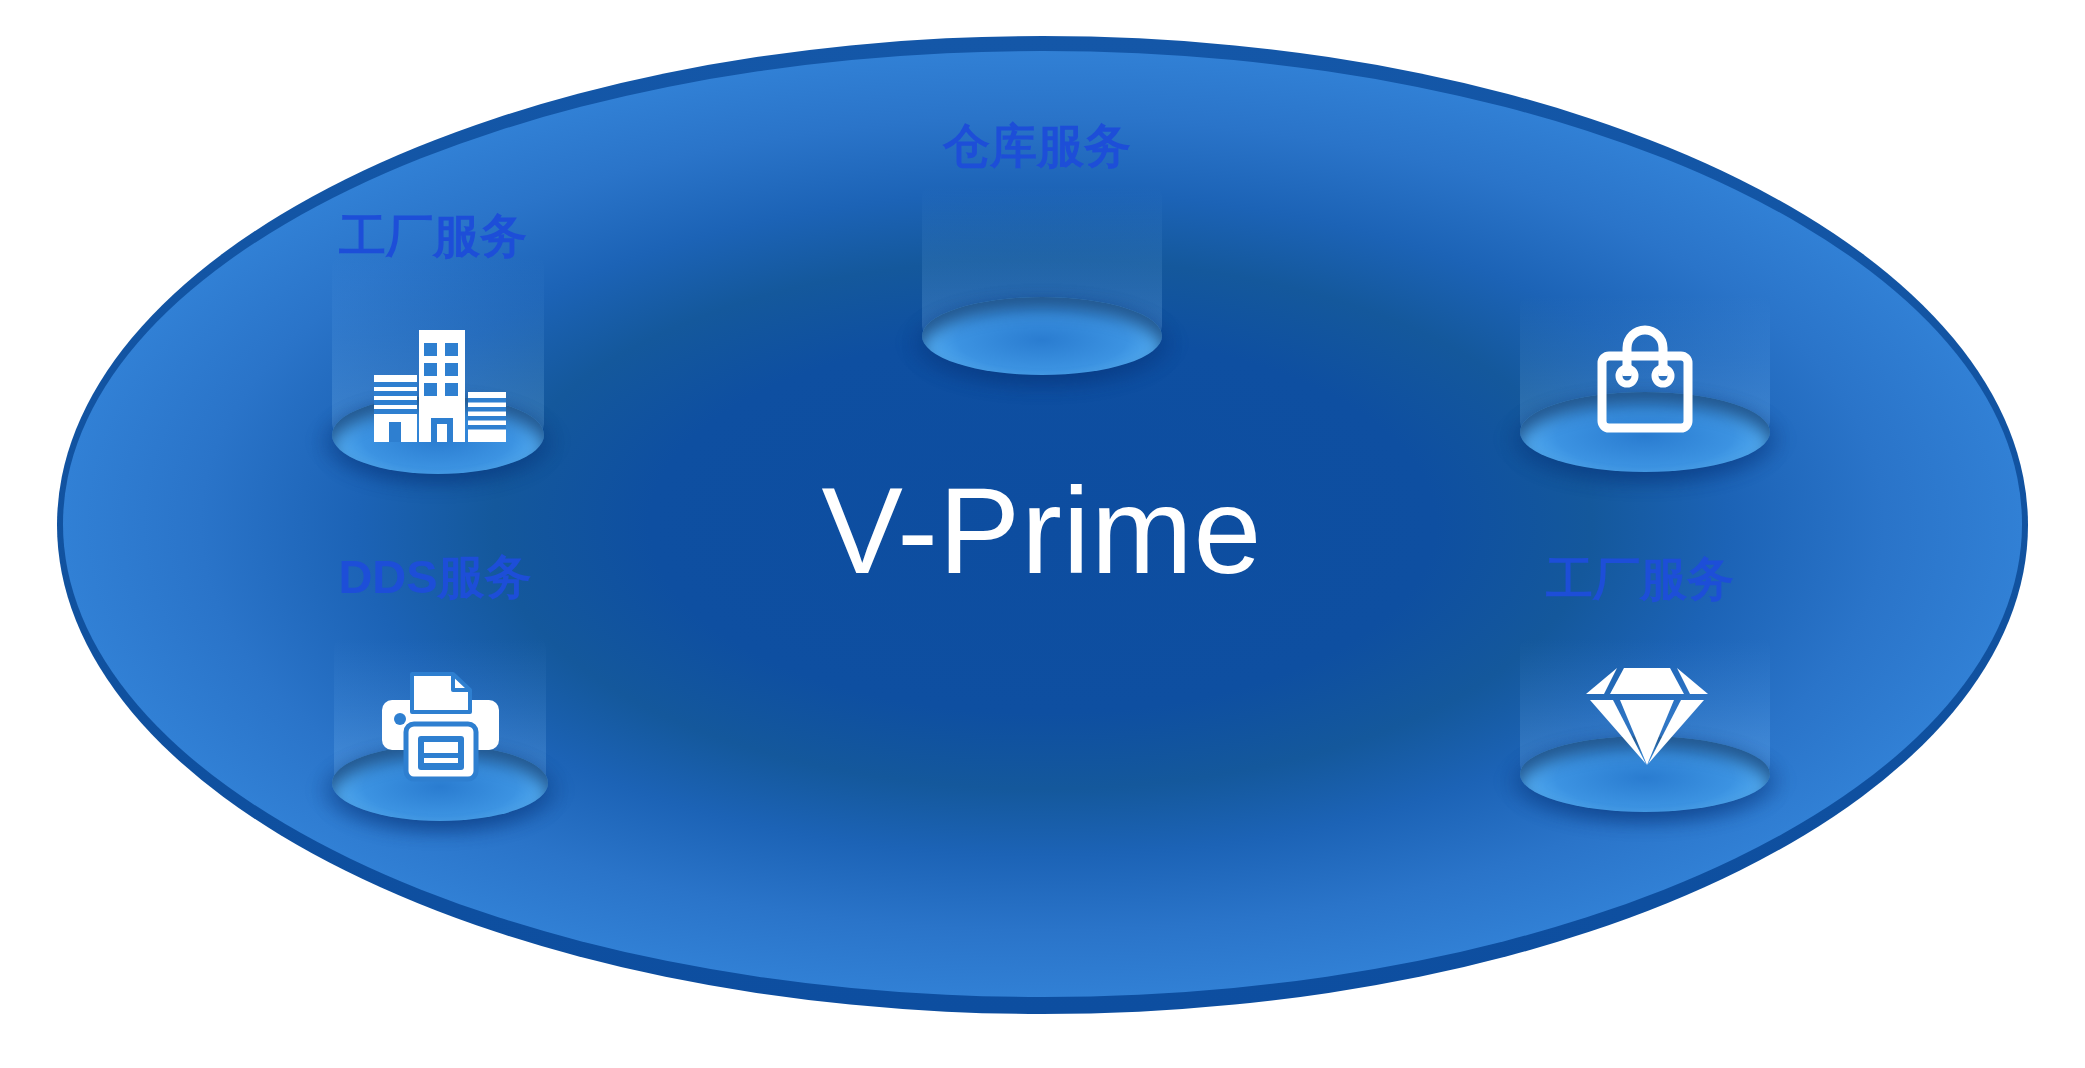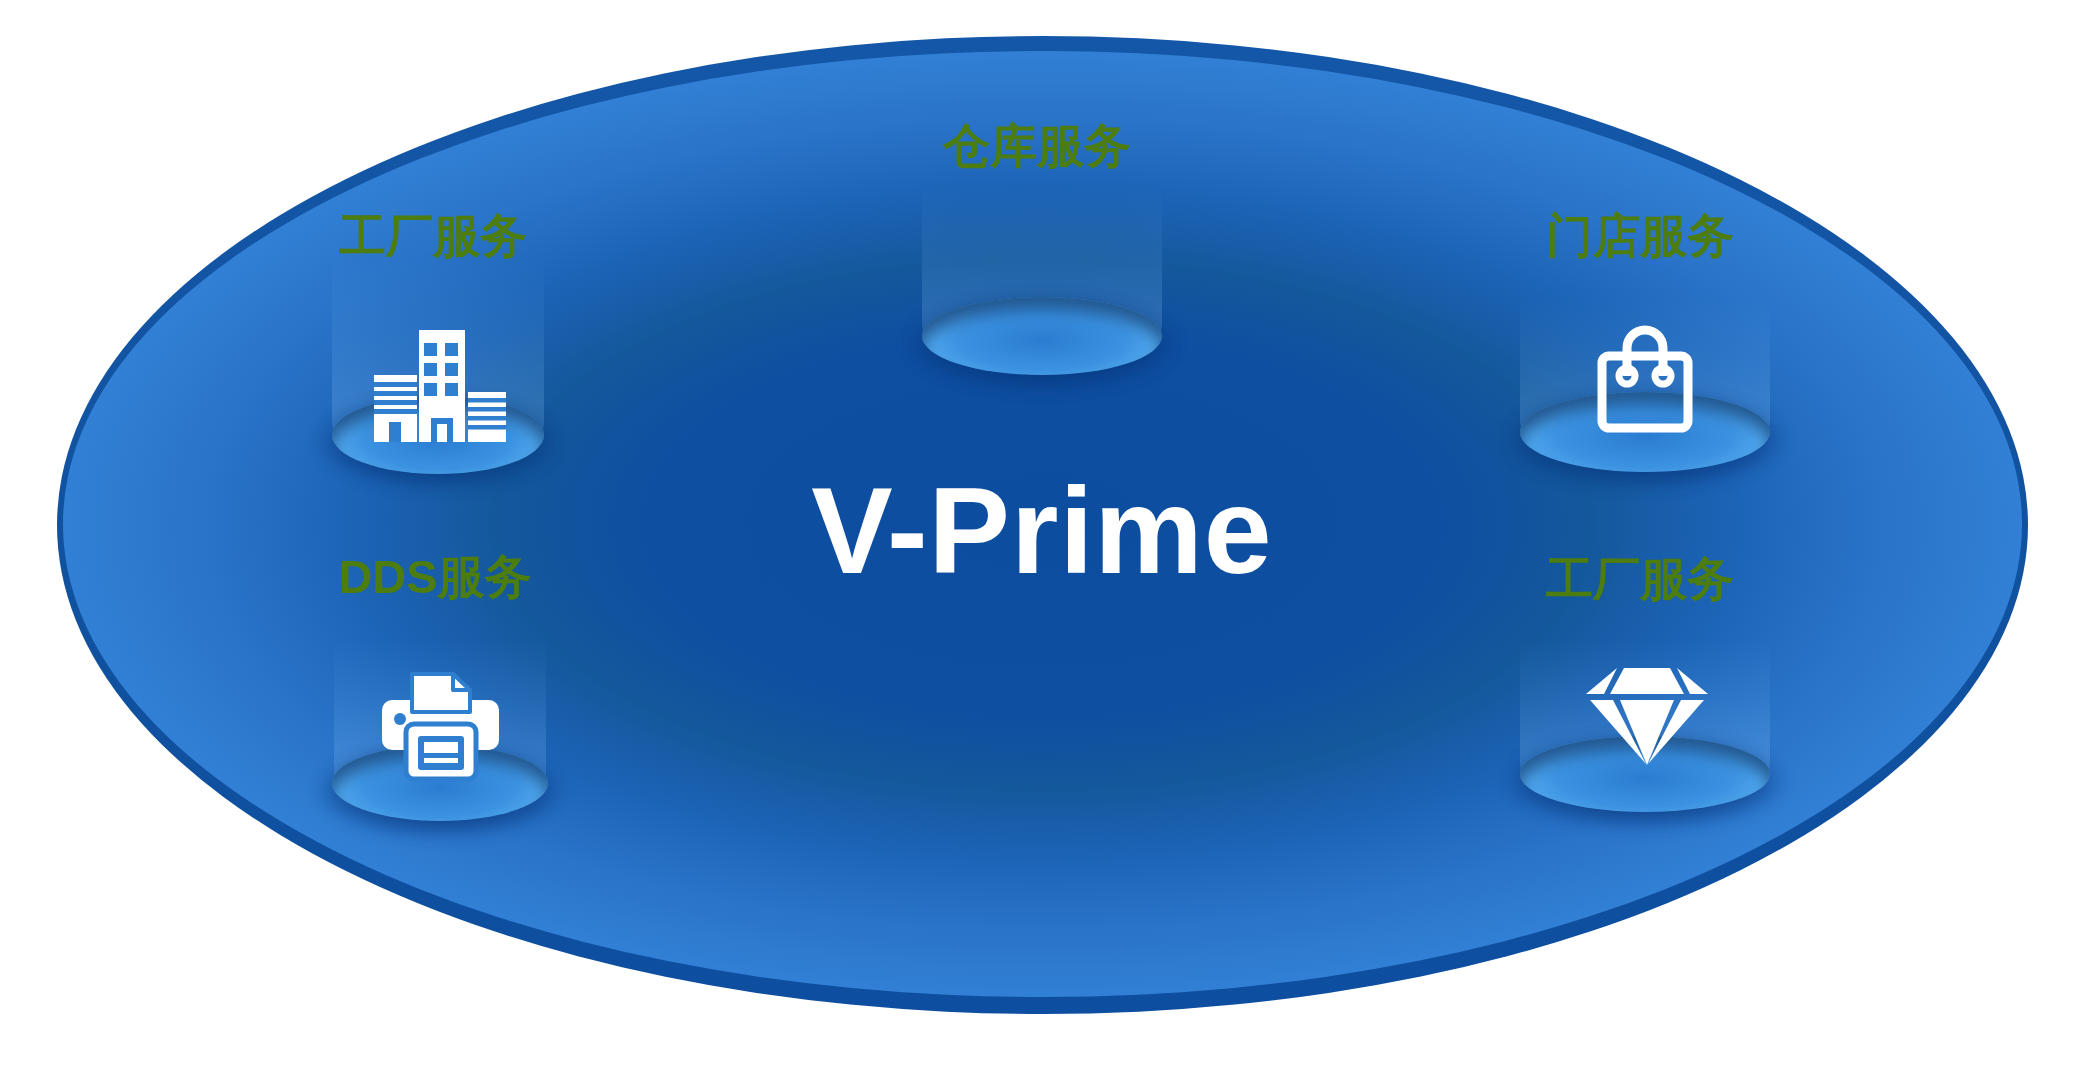--- a/index.html
+++ b/index.html
@@ -13,26 +13,26 @@
     background:linear-gradient(180deg,#1457a8 0%,#11529f 55%,#0d4ea0 100%);
   }
   .ellipse-inner{
     position:absolute;left:6px;right:6px;top:15px;bottom:17px;border-radius:50%;
     background:radial-gradient(closest-side at 50% 50%,
       #0d4da0 0%, #0e4fa1 40%, #14589c 56%, #1c63b6 70%, #2a74c9 86%, #3180d5 100%);
   }
   
   .title{
     position:absolute;left:642px;top:470px;width:800px;text-align:center;
-    color:#ffffff;font-size:122px;font-weight:700;letter-spacing:1px;line-height:1;
+    color:#ffffff;font-size:122px;font-weight:400;letter-spacing:1px;line-height:1;
   }
   
   .node{position:absolute;}
   .node-label{
-    position:absolute;left:0;right:10px;text-align:center;color:#4d7c0f;
+    position:absolute;left:0;right:10px;text-align:center;color:#1d4ed8;
     font-size:47px;font-weight:700;line-height:1;white-space:nowrap;
   }
   .beam{
     position:absolute;border-radius:10px;
     background:linear-gradient(180deg,rgba(135,200,255,0) 0%,rgba(135,200,255,0.10) 45%,rgba(150,210,255,0.24) 100%);
   }
   .bowl{
     position:absolute;border-radius:50%;
     background:radial-gradient(closest-side,rgba(8,52,118,0.55) 50%,rgba(8,52,118,0) 100%);
     filter:blur(5px);
@@ -150,21 +150,20 @@
     <div class="bowl"></div>
     <div class="pedestal"></div>
     <div class="icon">
       <svg viewBox="0 0 96 120" xmlns="http://www.w3.org/2000/svg">
         <rect x="5" y="42" width="86" height="72" rx="7" fill="none" stroke="#ffffff" stroke-width="9"></rect>
         <path d="M30 62 V34 A18 18 0 0 1 66 34 V62" fill="none" stroke="#ffffff" stroke-width="9"></path>
         <circle cx="30" cy="62" r="8" fill="none" stroke="#ffffff" stroke-width="7"></circle>
         <circle cx="66" cy="62" r="8" fill="none" stroke="#ffffff" stroke-width="7"></circle>
       </svg>
     </div>
-    <div class="node-label">门店服务</div>
   </section>
 
   <section class="node node-dds">
     <div class="beam"></div>
     <div class="bowl"></div>
     <div class="pedestal"></div>
     <div class="icon">
       <svg viewBox="0 0 117 110" xmlns="http://www.w3.org/2000/svg">
         <rect x="0" y="28" width="117" height="50" rx="10" fill="#ffffff"></rect>
         <polygon points="30,2 71,2 88,18 88,40 30,40" fill="#ffffff" stroke="#2e7fd0" stroke-width="4" stroke-linejoin="round"></polygon>

